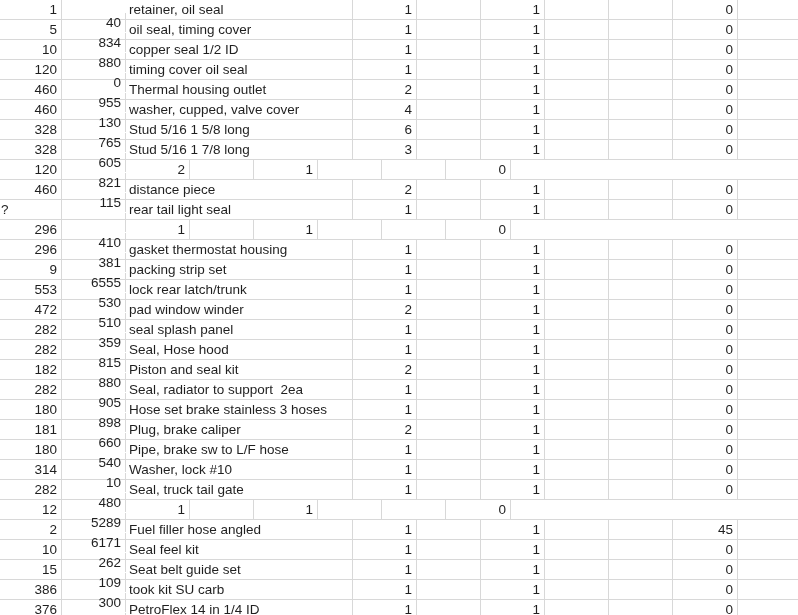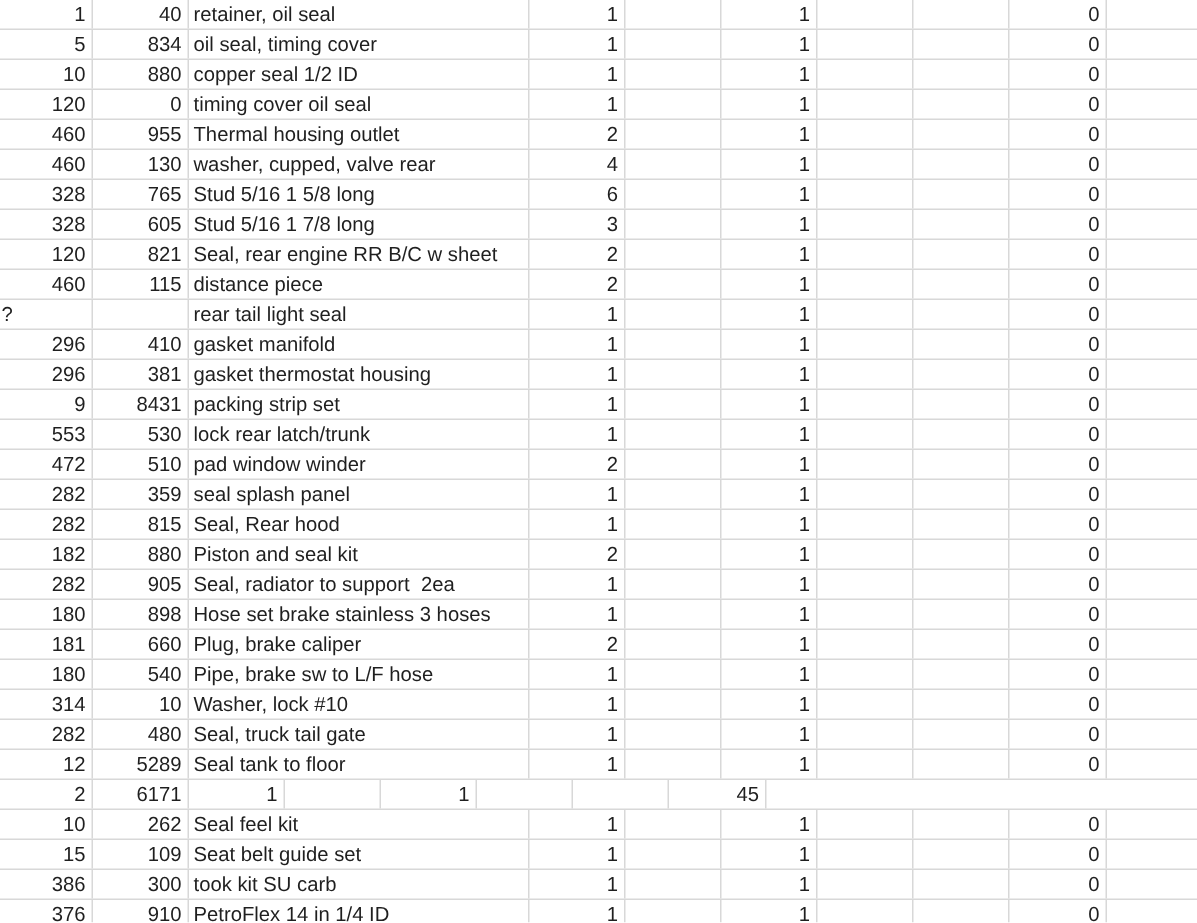--- a/index.html
+++ b/index.html
@@ -39,21 +39,21 @@
   }
   .cell.txt {
     text-align: left;
     padding-left: 3px;
   }
   .cell.left {
     text-align: left;
     padding-left: 1px;
   }
   .col-a { width: 62px; }
-  .col-b { width: 64px; }
+  .col-b { width: 64px; margin-top: 13px; }
   .col-c { width: 227px; }
   .col-d { width: 64px; }
   .col-e { width: 64px; }
   .col-f { width: 64px; }
   .col-g { width: 64px; }
   .col-h { width: 64px; }
   .col-i { width: 65px; }
   .col-j { width: 60px; border-right: none; }
 </style>
 </head>
@@ -122,21 +122,21 @@
       <div class="cell num col-f">1</div>
       <div class="cell col-g"></div>
       <div class="cell col-h"></div>
       <div class="cell num col-i">0</div>
       <div class="cell col-j"></div>
     </div>
 
     <div class="row">
       <div class="cell num col-a">460</div>
       <div class="cell num col-b">130</div>
-      <div class="cell txt col-c">washer, cupped, valve rear</div>
+      <div class="cell txt col-c">washer, cupped, valve cover</div>
       <div class="cell num col-d">4</div>
       <div class="cell col-e"></div>
       <div class="cell num col-f">1</div>
       <div class="cell col-g"></div>
       <div class="cell col-h"></div>
       <div class="cell num col-i">0</div>
       <div class="cell col-j"></div>
     </div>
 
     <div class="row">
@@ -161,21 +161,20 @@
       <div class="cell num col-f">1</div>
       <div class="cell col-g"></div>
       <div class="cell col-h"></div>
       <div class="cell num col-i">0</div>
       <div class="cell col-j"></div>
     </div>
 
     <div class="row">
       <div class="cell num col-a">120</div>
       <div class="cell num col-b">821</div>
-      <div class="cell txt col-c">Seal, rear engine RR B/C w sheet</div>
       <div class="cell num col-d">2</div>
       <div class="cell col-e"></div>
       <div class="cell num col-f">1</div>
       <div class="cell col-g"></div>
       <div class="cell col-h"></div>
       <div class="cell num col-i">0</div>
       <div class="cell col-j"></div>
     </div>
 
     <div class="row">
@@ -200,21 +199,20 @@
       <div class="cell num col-f">1</div>
       <div class="cell col-g"></div>
       <div class="cell col-h"></div>
       <div class="cell num col-i">0</div>
       <div class="cell col-j"></div>
     </div>
 
     <div class="row">
       <div class="cell num col-a">296</div>
       <div class="cell num col-b">410</div>
-      <div class="cell txt col-c">gasket manifold</div>
       <div class="cell num col-d">1</div>
       <div class="cell col-e"></div>
       <div class="cell num col-f">1</div>
       <div class="cell col-g"></div>
       <div class="cell col-h"></div>
       <div class="cell num col-i">0</div>
       <div class="cell col-j"></div>
     </div>
 
     <div class="row">
@@ -225,21 +223,21 @@
       <div class="cell col-e"></div>
       <div class="cell num col-f">1</div>
       <div class="cell col-g"></div>
       <div class="cell col-h"></div>
       <div class="cell num col-i">0</div>
       <div class="cell col-j"></div>
     </div>
 
     <div class="row">
       <div class="cell num col-a">9</div>
-      <div class="cell num col-b">8431</div>
+      <div class="cell num col-b">6555</div>
       <div class="cell txt col-c">packing strip set</div>
       <div class="cell num col-d">1</div>
       <div class="cell col-e"></div>
       <div class="cell num col-f">1</div>
       <div class="cell col-g"></div>
       <div class="cell col-h"></div>
       <div class="cell num col-i">0</div>
       <div class="cell col-j"></div>
     </div>
 
@@ -278,21 +276,21 @@
       <div class="cell num col-f">1</div>
       <div class="cell col-g"></div>
       <div class="cell col-h"></div>
       <div class="cell num col-i">0</div>
       <div class="cell col-j"></div>
     </div>
 
     <div class="row">
       <div class="cell num col-a">282</div>
       <div class="cell num col-b">815</div>
-      <div class="cell txt col-c">Seal, Rear hood</div>
+      <div class="cell txt col-c">Seal, Hose hood</div>
       <div class="cell num col-d">1</div>
       <div class="cell col-e"></div>
       <div class="cell num col-f">1</div>
       <div class="cell col-g"></div>
       <div class="cell col-h"></div>
       <div class="cell num col-i">0</div>
       <div class="cell col-j"></div>
     </div>
 
     <div class="row">
@@ -382,33 +380,33 @@
       <div class="cell num col-f">1</div>
       <div class="cell col-g"></div>
       <div class="cell col-h"></div>
       <div class="cell num col-i">0</div>
       <div class="cell col-j"></div>
     </div>
 
     <div class="row">
       <div class="cell num col-a">12</div>
       <div class="cell num col-b">5289</div>
-      <div class="cell txt col-c">Seal tank to floor</div>
       <div class="cell num col-d">1</div>
       <div class="cell col-e"></div>
       <div class="cell num col-f">1</div>
       <div class="cell col-g"></div>
       <div class="cell col-h"></div>
       <div class="cell num col-i">0</div>
       <div class="cell col-j"></div>
     </div>
 
     <div class="row">
       <div class="cell num col-a">2</div>
       <div class="cell num col-b">6171</div>
+      <div class="cell txt col-c">Fuel filler hose angled</div>
       <div class="cell num col-d">1</div>
       <div class="cell col-e"></div>
       <div class="cell num col-f">1</div>
       <div class="cell col-g"></div>
       <div class="cell col-h"></div>
       <div class="cell num col-i">45</div>
       <div class="cell col-j"></div>
     </div>
 
     <div class="row">

